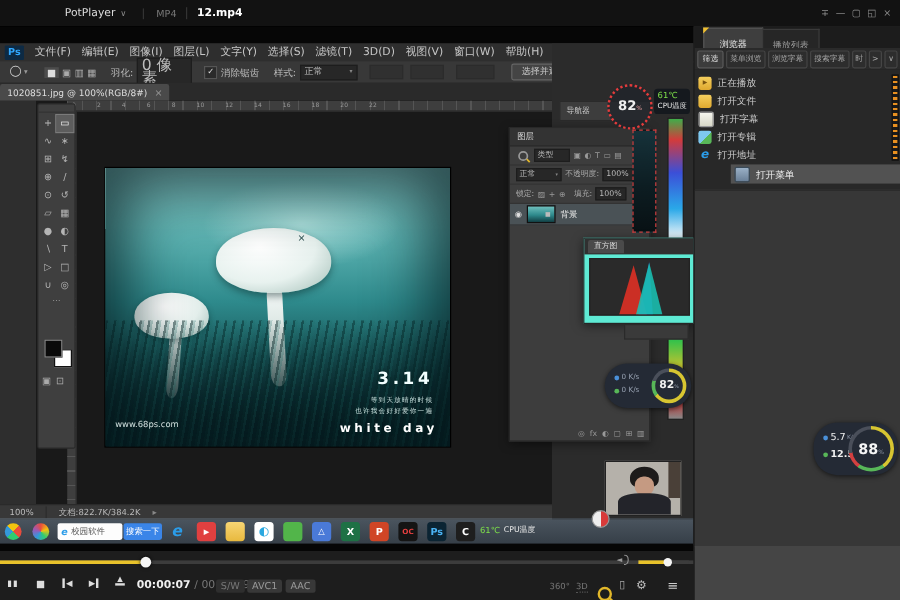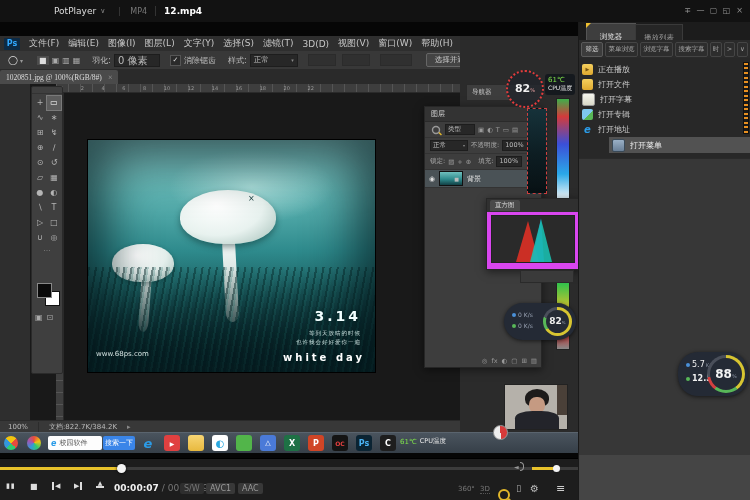--- a/index.html
+++ b/index.html
@@ -70,36 +70,36 @@
     <div class="abs row" style="left:0;top:29px;width:578px;height:18px;background:#383838;border-bottom:1px solid #262626;font-size:8px;">
       <span style="margin-left:8px;color:#ddd;font-size:9px;">◯</span>
       <span style="margin-left:2px;color:#999;font-size:6px;">▾</span>
       <span class="row" style="margin-left:14px;gap:3px;">
         <span style="color:#ddd;background:#4c4c4c;padding:0 2px;">■</span>
         <span style="color:#aaa;">▣</span>
         <span style="color:#aaa;">▥</span>
         <span style="color:#aaa;">▦</span>
       </span>
       <span style="margin-left:12px;color:#bbb;">羽化:</span>
-      <span class="darkbox" style="margin-left:3px;width:38px;padding:0 3px;font-size:10px;line-height:11px;">0 像素</span>
+      <span class="darkbox" style="margin-left:3px;width:38px;padding:0 3px;font-size:13px;line-height:11px;">0 像素</span>
       <span style="margin-left:10px;width:9px;height:9px;background:#2a2a2a;border:1px solid #555;color:#ddd;font-size:7px;line-height:9px;text-align:center;">✓</span>
       <span style="margin-left:3px;color:#bbb;">消除锯齿</span>
       <span style="margin-left:12px;color:#bbb;">样式:</span>
       <span class="darkbox row" style="margin-left:3px;width:40px;padding:0 3px;font-size:7.5px;height:11px;justify-content:space-between;">
         <span>正常</span>
         <span style="font-size:5px;color:#888;">▾</span>
       </span>
       <span class="darkbox" style="margin-left:10px;width:26px;height:10px;opacity:.45;"></span>
       <span class="darkbox" style="margin-left:6px;width:26px;height:10px;opacity:.45;"></span>
       <span class="darkbox" style="margin-left:10px;width:30px;height:10px;opacity:.45;"></span>
       <span style="margin-left:14px;padding:1px 8px;border:1px solid #666;border-radius:2px;background:#444;color:#ccc;font-size:7.5px;">选择并遮住 …</span>
     </div>
 
     <div class="abs" style="left:0;top:47px;width:578px;height:15px;background:#2a2a2a;">
-      <div class="row" style="position:absolute;left:0;top:1px;height:14px;background:#4a4a4a;padding:0 6px;gap:6px;border-radius:2px 2px 0 0;font-family:Liberation Serif, serif;">
+      <div class="row" style="position:absolute;left:0;top:1px;height:14px;background:#4a4a4a;padding:0 6px;gap:6px;border-radius:2px 2px 0 0;">
         <span style="font-size:7.5px;color:#ddd;white-space:nowrap;">1020851.jpg @ 100%(RGB/8#)</span>
         <span style="font-size:8px;color:#999;">×</span>
       </div>
     </div>
 
     <div class="abs" style="left:0;top:62px;width:30px;height:336px;background:#2e2e2e;"></div>
     <div class="abs" style="left:30px;top:62px;width:430px;height:336px;background:#191919;"></div>
     <div class="abs" style="left:460px;top:14px;width:118px;height:396px;background:#2b2b2b;"></div>
 
     <div class="abs" style="left:56px;top:62px;width:404px;height:8px;background:#3e3e3e;border-bottom:1px solid #2a2a2a;overflow:hidden;
@@ -219,21 +219,21 @@
         <span style="color:#999;">▥</span>
       </div>
     </div>
 
     <div class="abs" style="left:527px;top:86px;width:18px;height:84px;border:1px dashed #d04040;
                 background:linear-gradient(180deg,#16323a,#0d1d22 55%,#081114);"></div>
 
     <div class="abs" style="left:556px;top:76px;width:12px;height:250px;border:1px solid #222;
                 background:linear-gradient(180deg,#3fae4a 0%,#d33b3b 7%,#3b4fd8 18%,#2aa8e8 30%,#cfe8f5 38%,#ffffff 44%,#e44fd0 53%,#9a3be2 62%,#35c24a 74%,#d8c22b 84%,#c23333 94%,#888 100%);"></div>
 
-    <div class="abs" style="left:486px;top:176px;width:92px;height:70px;background:#d946ef;border:1px solid #262626;box-shadow:0 2px 8px rgba(0,0,0,.5);">
+    <div class="abs" style="left:486px;top:176px;width:92px;height:70px;background:#5eead4;border:1px solid #262626;box-shadow:0 2px 8px rgba(0,0,0,.5);">
       <div class="row" style="height:13px;background:#303030;">
         <span style="margin-left:3px;background:#4a4a4a;color:#ddd;font-size:6.5px;padding:1px 5px;border-radius:2px 2px 0 0;">直方图</span>
       </div>
       <div style="margin:3px 4px;width:82px;height:46px;background:#2a2a2a;border:1px solid #222;">
         <svg width="82" height="46" viewBox="0 0 82 46">
           <polygon points="24,46 36,5 47,46" fill="#d93025" opacity="0.92"></polygon>
           <polygon points="40,46 49,2 52,46" fill="#2b6ae0" opacity="0.7"></polygon>
           <polygon points="38,46 49,3 60,46" fill="#19c5b6" opacity="0.85"></polygon>
         </svg>
       </div>

